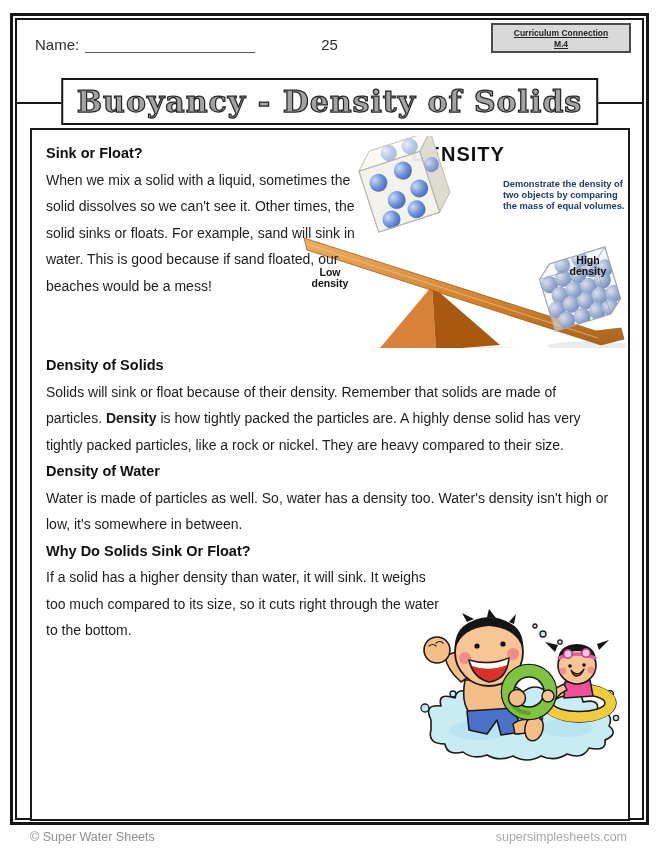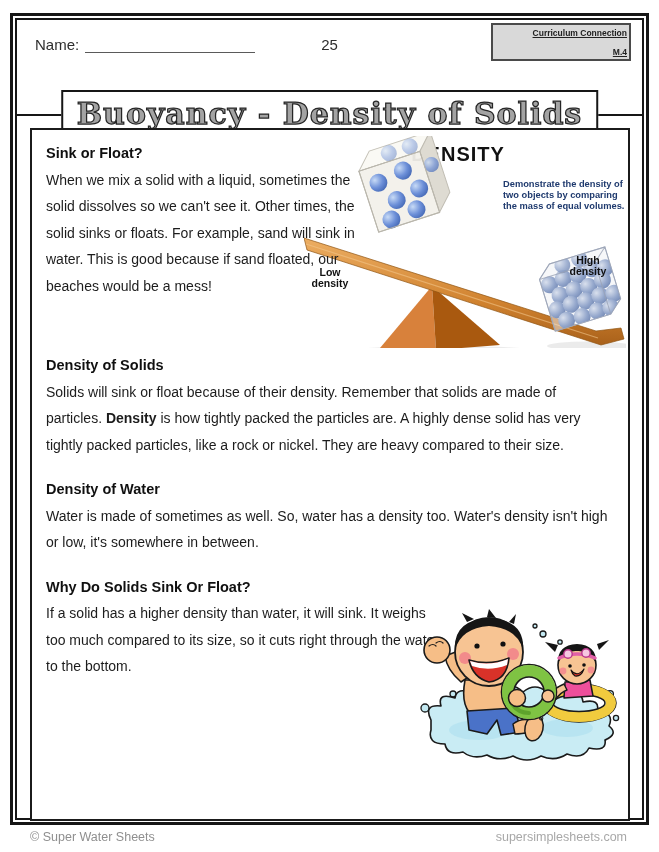--- a/index.html
+++ b/index.html
@@ -8,35 +8,35 @@
 
   
   .frame-outer { position:absolute; left:10px; top:13px; width:639px; height:812px; border:3px solid #161616; background:#fff; }
   .frame-inner { position:absolute; inset:2px; border:2px solid #161616; }
 
   
   .header-row { position:relative; height:46px; }
   .name-block { position:absolute; left:18px; top:16px; font-size:15px; color:#2e2e2e; }
   .name-line { display:inline-block; width:170px; border-bottom:1.6px solid #5a5a5a; margin-left:6px; transform:translateY(3px); }
   .page-number { position:absolute; left:0; right:0; top:16px; text-align:center; font-size:15px; color:#2e2e2e; }
-  .curriculum-box { position:absolute; top:3px; right:11px; width:140px; background:#d9d9d9; border:2px solid #4a4a4a; text-align:right; padding:3px 2px 2px 2px; }
+  .curriculum-box { position:absolute; top:3px; right:11px; width:140px; background:#d9d9d9; border:2px solid #4a4a4a; text-align:center; padding:3px 2px 2px 2px; }
   .curriculum-title { font-size:8.5px; font-weight:700; color:#222; text-decoration:underline; }
-  .curriculum-code { font-size:8.5px; font-weight:600; color:#222; margin-top:9px;text-decoration:underline; }
-
-  
-  .title-band { position:relative; height:52px; margin-top:24px; }
+  .curriculum-code { font-size:8.5px; font-weight:600; color:#222; margin-top:1px;text-decoration:underline; }
+
+  
+  .title-band { position:relative; height:52px; margin-top:12px; }
   .title-rule { position:absolute; left:0; right:0; top:24px; border-top:2px solid #161616; }
   .title-box { position:absolute; left:50%; transform:translateX(-50%); top:0; height:47px; background:#fff; border:2px solid #161616; display:flex; align-items:center; justify-content:center; padding:0 14px; white-space:nowrap; }
   .bubble-text { font-family:"DejaVu Serif", serif; font-weight:700; font-size:30px; letter-spacing:1px; color:#a3a3a3; -webkit-text-stroke:1.25px #262626; }
 
   
   .content-box { position:absolute; left:13px; top:108px; width:600px; height:693px; border:2px solid #1b1b1b; background:#fff; padding:10px 14px; overflow:hidden; }
   .content-box, .content-box p { font-size:14px; line-height:26.5px; color:#1c1c1c; }
   h3 { font-size:14.5px; font-weight:700; color:#101010; line-height:26.5px; }
-  section.spaced { margin-top:18px; }
+  section.spaced { }
   p.indent { text-indent:44px; }
   b { font-weight:700; }
   .why-wrap { max-width:400px; }
 
   .density-illustration { float:right; width:322px; height:212px; margin:-4px -12px 4px -60px; }
   .svg-label { font-family:"Liberation Sans", sans-serif; }
   .kids-illustration { position:absolute; right:6px; top:478px; width:205px; height:160px; }
 
   
   .footer { position:absolute; left:30px; right:32px; top:830px; display:flex; justify-content:space-between; font-size:12.5px; }
@@ -163,21 +163,21 @@
           <p>When we mix a solid with a liquid, sometimes the solid dissolves so we can't see it. Other times, the solid sinks or floats. For example, sand will sink in water. This is good because if sand floated, our beaches would be a mess!</p>
         </section>
 
         <section class="spaced" style="clear:both;">
           <h3>Density of Solids</h3>
           <p><span>Solids will sink or float because of their density. Remember that solids are made of particles. </span><b>Density</b><span> is how tightly packed the particles are. A highly dense solid has very tightly packed particles, like a rock or nickel. They are heavy compared to their size.</span></p>
         </section>
 
         <section class="spaced">
           <h3>Density of Water</h3>
-          <p>Water is made of sometimes as well. So, water has a density too. Water's density isn't high or low, it's somewhere in between.</p>
+          <p>Water is made of particles as well. So, water has a density too. Water's density isn't high or low, it's somewhere in between.</p>
         </section>
 
         <section class="spaced">
           <h3>Why Do Solids Sink Or Float?</h3>
           <p class="why-wrap">If a solid has a higher density than water, it will sink. It weighs too much compared to its size, so it cuts right through the water to the bottom.</p>
         </section>
 
         <svg class="kids-illustration" viewBox="0 0 205 160">
           <g stroke-linejoin="round" stroke-linecap="round">
 

